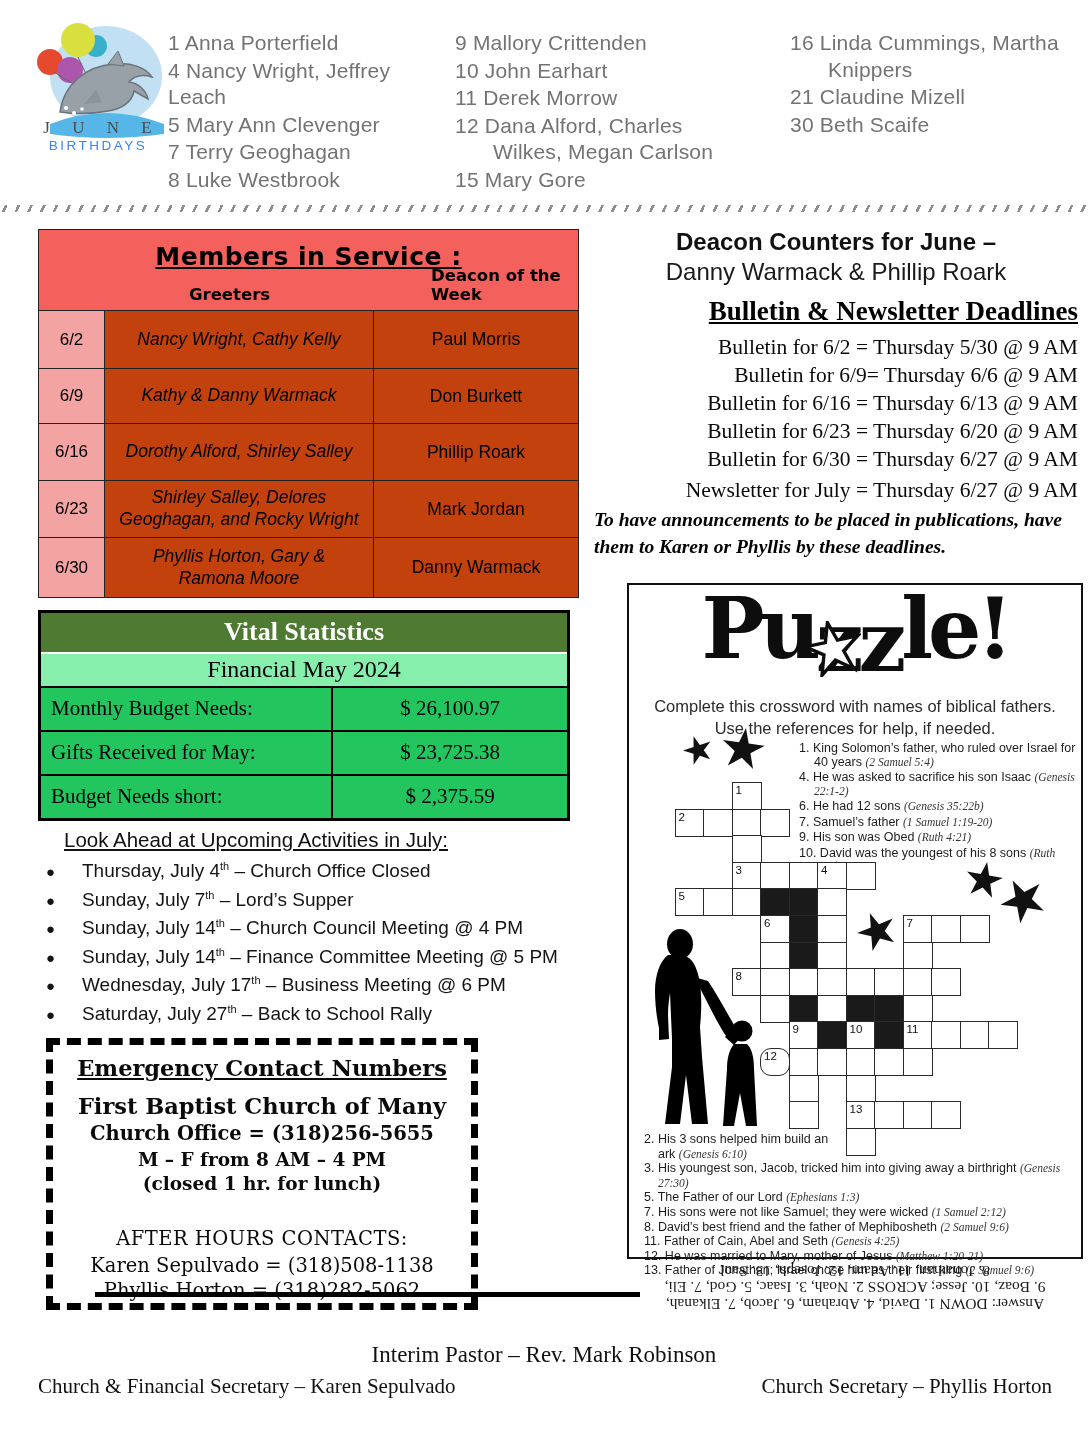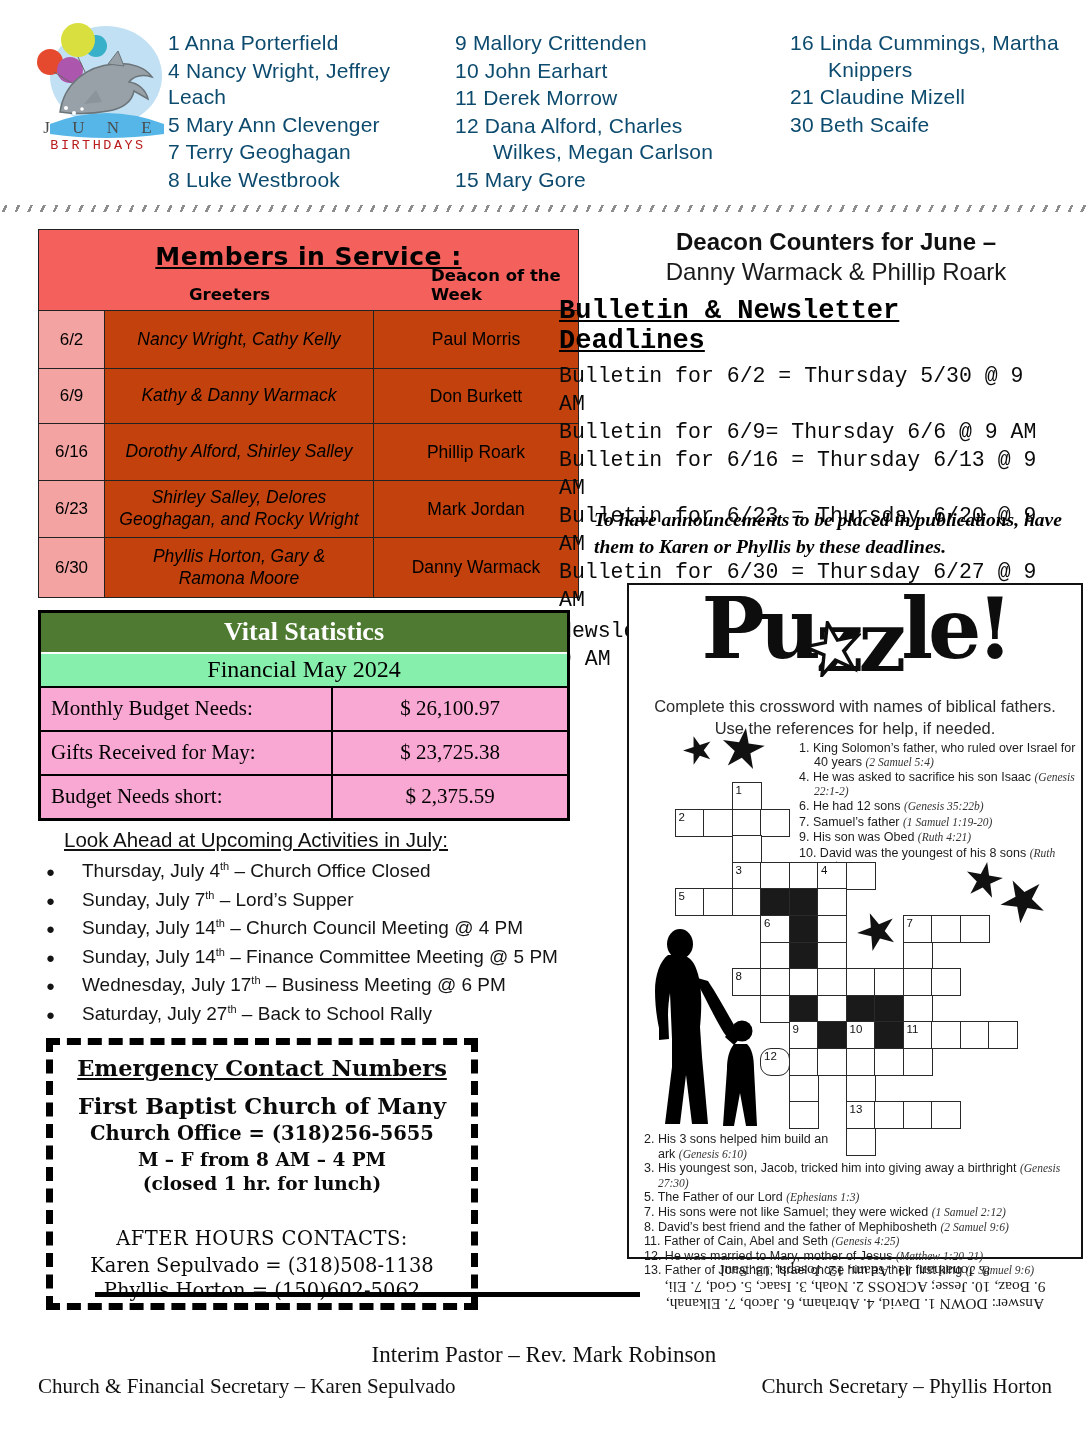--- a/index.html
+++ b/index.html
@@ -2,22 +2,22 @@
 <html><head>
 <meta charset="utf-8">
 <style>
   * { box-sizing: border-box; margin: 0; padding: 0; }
   body { background:#e8e8e8; font-family:"Liberation Sans", sans-serif; }
   #page { position:relative; width:1088px; height:1436px; background:#ffffff; margin:0 auto; overflow:hidden; }
 
   
   #bday-logo { position:absolute; left:26px; top:20px; width:144px; height:160px; text-align:center; }
   .logo-june { font-family:"Liberation Serif", serif; font-size:17px; letter-spacing:9px; color:#4b4b4b; margin-top:-24px; padding-left:8px; }
-  .logo-bdays { font-family:Liberation Mono, monospace; font-size:13.5px; letter-spacing:2.5px; color:#b91c1c; }
-  .bday-col { position:absolute; top:30px; font-size:21px; line-height:26.5px; color:#0c4a6e; letter-spacing:.2px; }
+  .logo-bdays { font-family:Liberation Sans, sans-serif; font-size:13.5px; letter-spacing:2.5px; color:#3b82f6; }
+  .bday-col { position:absolute; top:30px; font-size:21px; line-height:26.5px; color:#737373; letter-spacing:.2px; }
   .bday-col .bday-entry { margin-bottom:1px; }
   #bday-col-2 .bday-entry, #bday-col-3 .bday-entry { padding-left:38px; text-indent:-38px; }
 
   
   #divider { position:absolute; left:0; top:205px; width:1088px; height:7px;
     background:repeating-linear-gradient(115deg, transparent 0 4.5px, #8d8d8d 4.5px 7px, transparent 7px 11.5px); }
 
   
   #members-table { position:absolute; left:38px; top:229px; width:541px; border:1px solid #222; }
   #members-head { height:80px; position:relative; }
@@ -28,31 +28,31 @@
   .m-row { display:flex; height:57px; border-top:1px solid #222; background:#c2410c;justify-content:flex-end; }
   .m-row:nth-child(1){height:58px;} .m-row:nth-child(2){height:55px;} .m-row:nth-child(5){height:60px;}
   .m-date { width:66px; display:flex; align-items:center; justify-content:center; font-size:17px; border-right:1px solid #222; }
   .m-greet { width:269px; display:flex; align-items:center; justify-content:center; text-align:center; font-style:italic; font-size:17.5px; border-right:1px solid #222; padding:0 14px; line-height:1.25; }
   .m-deac { flex:1; display:flex; align-items:center; justify-content:center; font-size:17.5px; }
 
   
   #deacon-counters { position:absolute; left:598px; top:228px; width:476px; text-align:center; }
   #deacon-title { font-size:24px; font-weight:bold; color:#111; }
   #deacon-names { font-size:24px; color:#1a1a1a; margin-top:2px; }
-  #deadlines { position:absolute; left:559px; top:296px; width:486px; text-align:left; font-family:Liberation Mono, monospace; }
+  #deadlines { position:absolute; left:592px; top:296px; width:486px; text-align:right; font-family:Liberation Serif, serif; }
   #deadlines-title { font-size:27px; font-weight:bold; text-decoration:underline; margin-bottom:6px; }
   .deadline-line { font-size:21.5px; line-height:28px; color:#0a0a0a; }
   .deadline-line:last-of-type { margin-top:3px; }
   #deadline-note { position:absolute; left:594px; top:506px; width:486px; font-family:"Liberation Serif", serif; font-style:italic; font-weight:bold; font-size:19.5px; line-height:27px; text-align:left; }
 
   
   #vital-table { position:absolute; left:38px; top:610px; width:532px; border:3px solid #000; font-family:"Liberation Serif", serif; }
   #vital-title { background:#4e7a31; color:#fff; font-weight:bold; font-size:26px; text-align:center; padding:4px 0 5px; border-bottom:2px solid #fff; }
   #vital-subtitle { background:#86efac; font-size:24px; text-align:center; padding:2px 0 3px; border-bottom:2px solid #000; }
-  .v-row { display:flex; border-bottom:2px solid #000; background:#f9a8d4; }
+  .v-row { display:flex; border-bottom:2px solid #000; background:#22c55e; }
   .v-row:last-child { border-bottom:none; }
   .v-label { width:292px; font-size:21px; padding:8px 0 9px 10px; border-right:2px solid #000; }
   .v-value { flex:1; font-size:21px; padding:8px 0 9px; text-align:center; }
 
   
   #look-ahead-title { position:absolute; left:64px; top:828px; font-size:20.5px; text-decoration:underline; color:#111; }
   #look-ahead-list { position:absolute; left:46px; top:860px; width:540px; }
   .la-item { display:flex; font-size:19px; color:#141414; height:28.5px; align-items:flex-start; }
   .la-bullet { width:14px; margin-right:22px; font-size:15px; padding-top:3px; }
   .la-item sup { font-size:11px; }
@@ -242,21 +242,21 @@
     </div>
 
   <div id="emergency-box">
     <div id="emg-title">Emergency Contact Numbers</div>
     <div id="emg-church">First Baptist Church of Many</div>
     <div id="emg-office">Church Office = (318)256-5655</div>
     <div id="emg-hours">M – F from 8 AM – 4 PM</div>
     <div id="emg-lunch">(closed 1 hr. for lunch)</div>
     <div id="emg-after">AFTER HOURS CONTACTS:</div>
     <div id="emg-c1">Karen Sepulvado = (318)508-1138</div>
-    <div id="emg-c2">Phyllis Horton = (150)602-5062</div>
+    <div id="emg-c2">Phyllis Horton = (318)282-5062</div>
   </div>
   <div id="emg-rule"></div>
 
   <div id="puzzle-box">
     <div id="puzzle-logo"><span>Pu</span><span class="zz">zz</span><span>le!</span></div>
     <svg id="logo-star" viewBox="0 0 100 100">
       <polygon points="50,2 61,36 98,36 68,57 79,92 50,70 21,92 32,57 2,36 39,36" fill="#fff" stroke="#0d0d0d" stroke-width="6" transform="rotate(-12 50 50)"></polygon>
     </svg>
     <div class="pz-sub" id="pz-sub1">Complete this crossword with names of biblical fathers.</div>
     <div class="pz-sub" id="pz-sub2">Use the references for help, if needed.</div>

